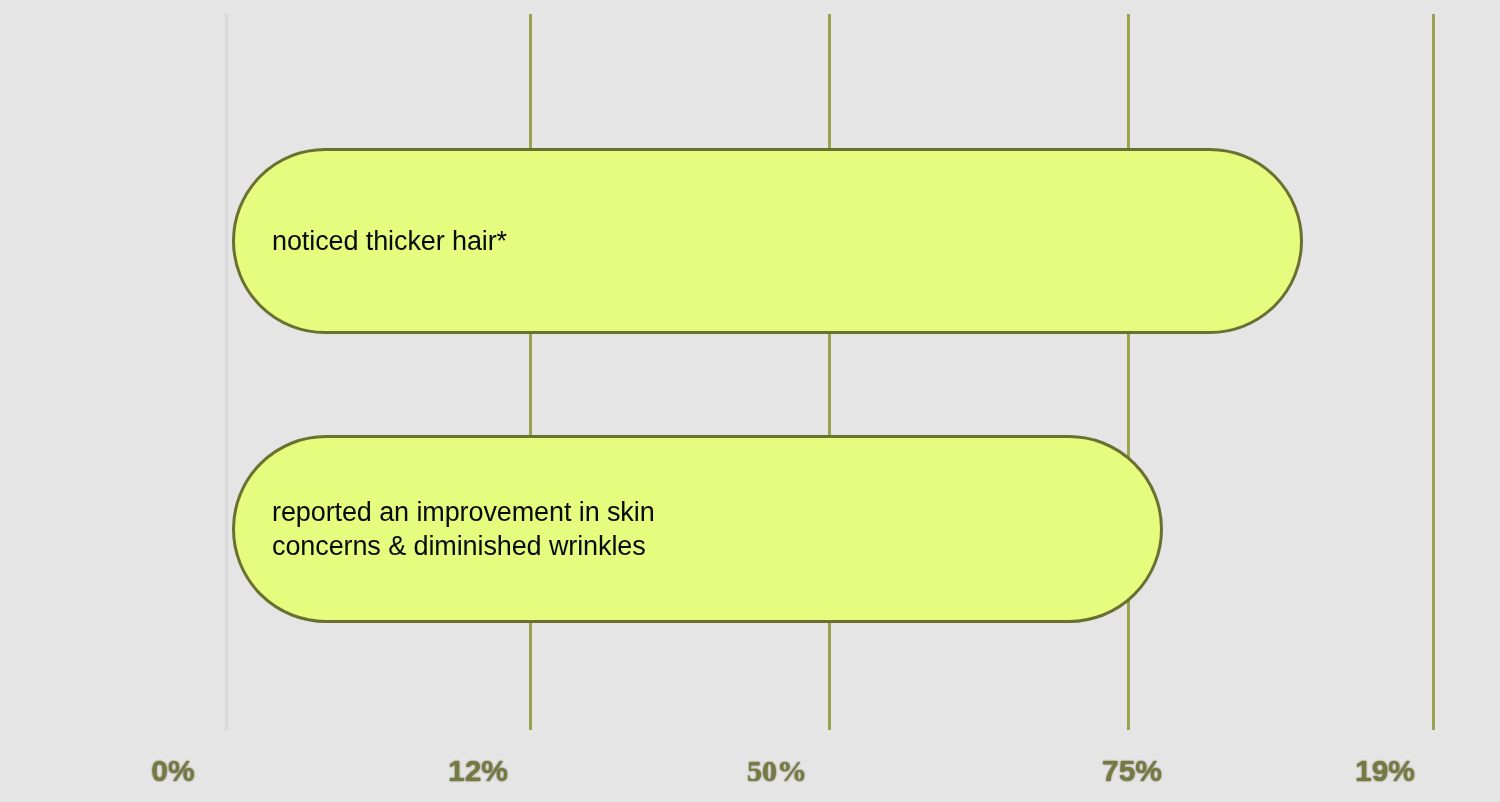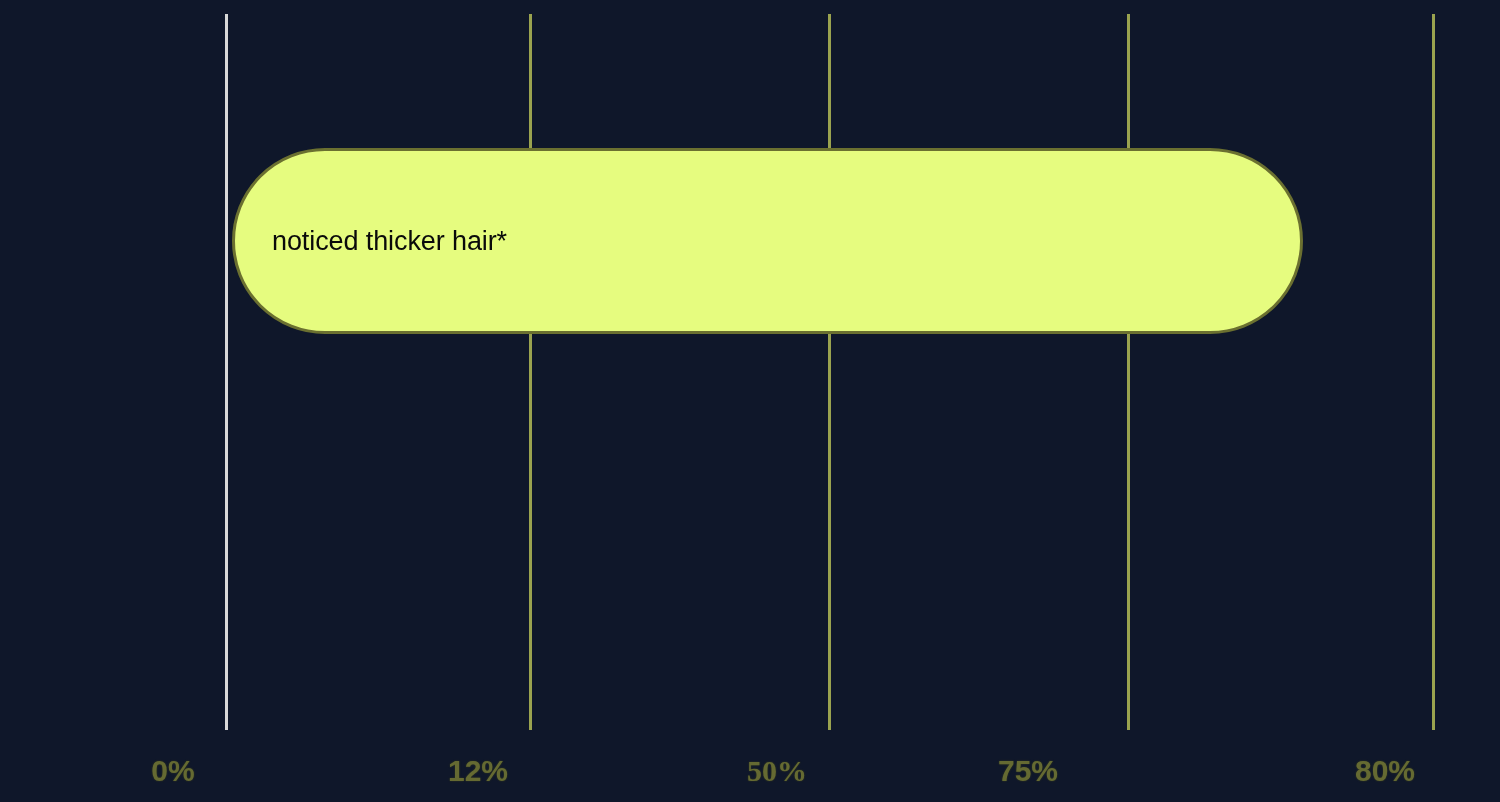--- a/index.html
+++ b/index.html
@@ -11,21 +11,21 @@
     width: 1500px;
     height: 802px;
     overflow: hidden;
     font-family: "Liberation Sans", sans-serif;
   }
 
   #chart-root {
     position: relative;
     width: 1500px;
     height: 802px;
-    background: #0f172a;
+    background: #e5e5e5;
   }
 
   
   #plot-area {
     position: absolute;
     left: 0;
     top: 0;
     width: 1500px;
     height: 740px;
   }
@@ -93,24 +93,28 @@
     <div class="gridline zero-line" style="left:225px;"></div>
     <div class="gridline" style="left:529px;"></div>
     <div class="gridline" style="left:828px;"></div>
     <div class="gridline" style="left:1127px;"></div>
     <div class="gridline" style="left:1432px;"></div>
 
     <div class="bar" style="left:232px; top:148px; width:1071px; height:186px; border-radius:93px;">
       <span class="bar-label">noticed thicker hair*</span>
     </div>
 
+    <div class="bar" style="left:232px; top:435px; width:931px; height:188px; border-radius:94px;">
+      <span class="bar-label">reported an improvement in skin
+concerns &amp; diminished wrinkles</span>
+    </div>
 
   </div>
 
   <div id="x-axis">
     <span class="tick-label" style="left:173px;">0%</span>
     <span class="tick-label" style="left:478px;">12%</span>
     <span class="tick-label" style="left:777px;font-family:Liberation Serif, serif;">50%</span>
-    <span class="tick-label" style="left:1028px;">75%</span>
-    <span class="tick-label" style="left:1385px;">80%</span>
+    <span class="tick-label" style="left:1132px;">75%</span>
+    <span class="tick-label" style="left:1385px;">19%</span>
   </div>
 
 </div>
 
 </body></html>

